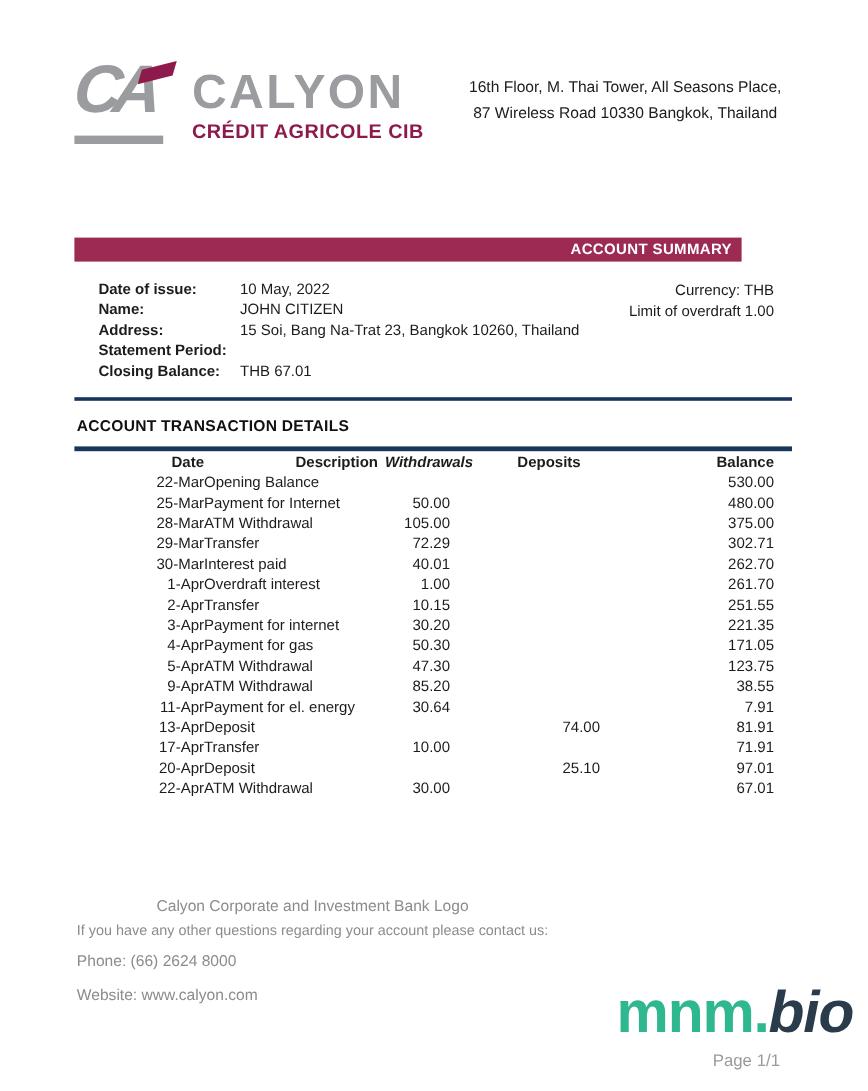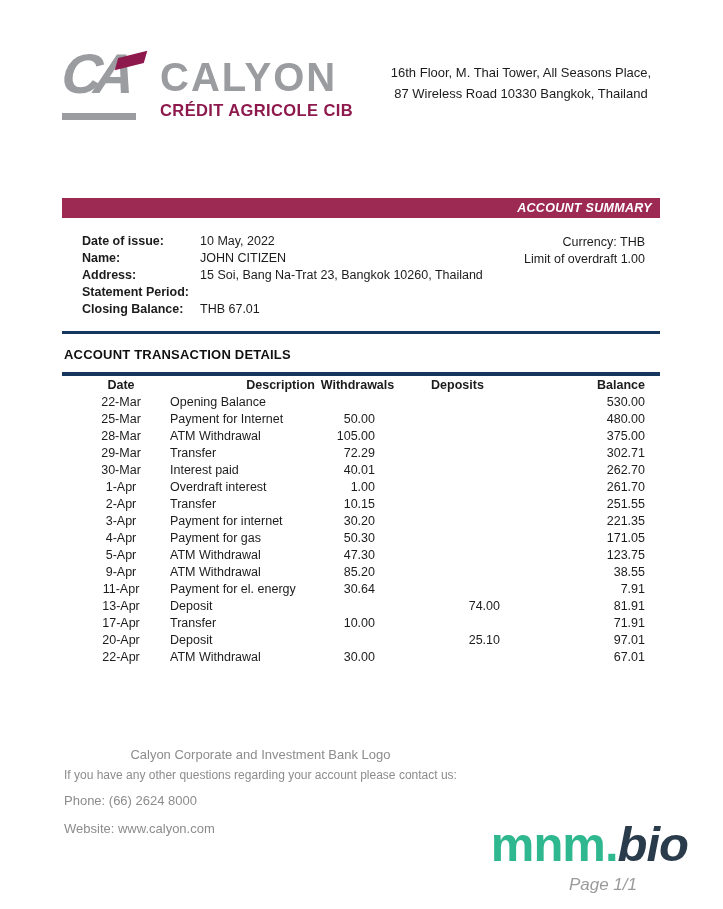--- a/index.html
+++ b/index.html
@@ -17,23 +17,23 @@
                background:#8e1a4d; transform:rotate(-14deg) skewX(-30deg); }
   .ca-underline { position:absolute; left:0; bottom:2px; width:74px; height:7px; background:#9a9ca0; }
   .brand-text { margin-left:10px; padding-top:4px; }
   .brand-name { font-size:40px; line-height:42px; font-weight:bold; color:#9a9ca0; letter-spacing:2px; }
   .brand-sub  { font-size:16.5px; font-weight:bold; color:#8e1a4d; letter-spacing:0.4px; margin-top:3px; }
 
   .bank-address { position:absolute; left:385px; top:62px; width:272px; text-align:center;
                   font-size:13px; line-height:21px; color:#1c1c1c; }
 
   
-  .summary-bar { position:absolute; left:62px; top:198px; width:598px; height:20px;
+  .summary-bar { position:absolute; left:62px; top:198px; width:556px; height:20px;
                  background:#9c2a52; color:#ffffff; font-weight:bold; font-size:12.5px;
-                 text-align:right; padding:3px 8px 0 0; letter-spacing:0.3px;font-style:italic; }
+                 text-align:right; padding:3px 8px 0 0; letter-spacing:0.3px; }
   .summary-fields { position:absolute; left:82px; top:233px; font-size:12.5px; line-height:17px; color:#1c1c1c; }
   .field-row { display:flex; }
   .field-label { font-weight:bold; width:118px; flex:none; }
   .summary-right { position:absolute; right:78px; top:234px; text-align:right;
                    font-size:12.5px; line-height:17px; color:#1c1c1c; }
 
   
   .rule { position:absolute; left:62px; width:598px; background:#17365d; }
   .rule-1 { top:331px; height:3px; }
   .rule-2 { top:372px; height:4px; }
@@ -41,38 +41,38 @@
                    color:#111111; letter-spacing:0.2px; }
 
   
   .tx-table { position:absolute; left:62px; top:377px; width:598px; border-collapse:collapse;
               table-layout:fixed; font-size:12.5px; color:#1c1c1c; }
   .tx-table th, .tx-table td { padding:0; height:17px; line-height:17px; font-weight:normal;
                                white-space:nowrap; overflow:hidden; }
   .tx-table th { font-weight:bold; }
   .col-date { width:108px; } .col-desc { width:145px; } .col-wd { width:85px; }
   .col-dep { width:115px; } .col-bal { width:145px; }
-  th.c-date, td.c-date { text-align:center; padding-left:10px; }
+  th.c-date, td.c-date { text-align:right; padding-left:10px; }
   th.c-desc { text-align:right; } td.c-desc { text-align:left; }
-  th.c-wd { text-align:center; }   td.c-wd { text-align:right; padding-right:25px; }
+  th.c-wd { text-align:center;font-style:italic; }   td.c-wd { text-align:right; padding-right:25px; }
   th.c-dep { text-align:center; }  td.c-dep { text-align:right; padding-right:15px; }
   th.c-bal, td.c-bal { text-align:right; padding-right:15px; }
 
   
   .footer { position:absolute; left:64px; top:747px; color:#8c8c8c; }
   .footer-line1 { font-size:13px; margin-bottom:6px;text-align:center; }
   .footer-line2 { font-size:12px; margin-bottom:6px; }
   .footer-line3, .footer-line4 { font-size:13px; line-height:18px;margin-top:10px; }
 
   
-  .watermark { position:absolute; top:818px; right:35px; font-size:49px; font-weight:bold;
+  .watermark { position:absolute; top:818px; right:12px; font-size:49px; font-weight:bold;
                letter-spacing:-1px; line-height:52px; }
   .wm-mnm { color:#2fb78f; }
   .wm-bio { color:#2a3b4c; font-style:italic; }
-  .page-num { position:absolute; top:875px; right:86px; font-size:17px; color:#9a9a9a;font-style:italic; }
+  .page-num { position:absolute; top:875px; right:73px; font-size:14px; color:#9a9a9a; }
 </style>
 </head>
 <body>
 
 <div class="page">
 
   <div class="logo-block">
     <div class="ca-mark">
       <span class="ca-letters">CA</span>
       <span class="ca-accent"></span>

